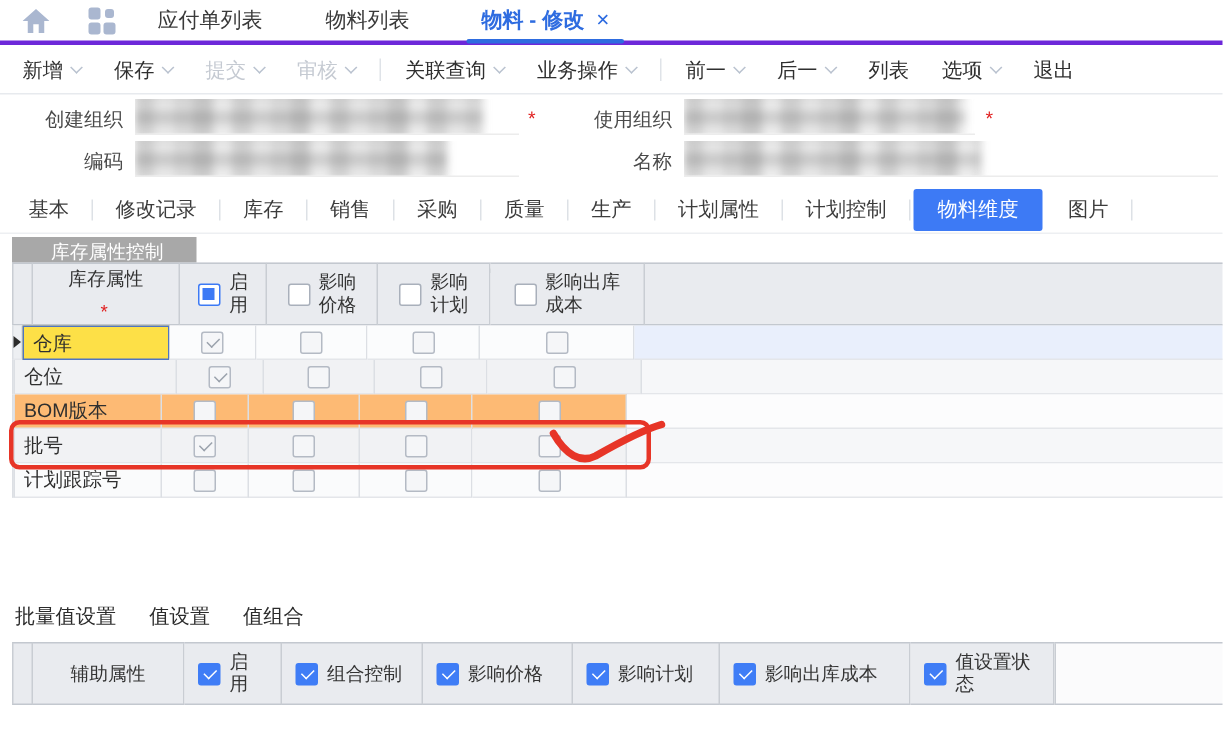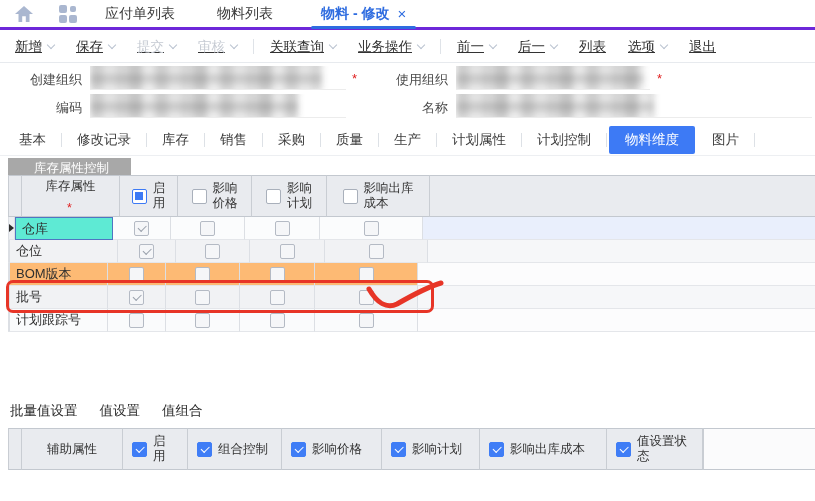--- a/index.html
+++ b/index.html
@@ -16,21 +16,21 @@
   .wtab { font-size:14px; color:#3a3a3a; cursor:pointer; white-space:nowrap; }
   .wtab.t1 { margin-left:28px; }
   .wtab.t2 { margin-left:42px; }
   .wtab-active { margin-left:42px; position:relative; height:30px; display:flex; align-items:center; gap:8px;
     color:#2e6ce0; font-weight:bold; font-size:14px; padding:0 6px; cursor:pointer;}
   .wtab-active::after { content:""; position:absolute; left:-4px; right:-4px; bottom:0; height:3px; background:#2e6ce0; border-radius:2px; }
   .close-x { color:#2e6ce0; font-weight:400; font-size:15px; cursor:pointer; }
 
   
   .toolbar { position:absolute; top:31px; left:0; width:815px; height:32px;
-    display:flex; align-items:center; border-bottom:1px solid #e7eaee; background:#fff;text-decoration:underline; }
+    display:flex; align-items:center; border-bottom:1px solid #e7eaee; background:#fff; }
   .titem { display:flex; align-items:center; gap:6px; padding:0 11px; font-size:13.5px; color:#2f2f2f; cursor:pointer; white-space:nowrap;}
   .titem:first-child { margin-left:4px; }
   .caret { width:6px; height:6px; border-right:1.4px solid #b9c2cf; border-bottom:1.4px solid #b9c2cf;
     transform:rotate(45deg); margin-top:-3px; }
   .titem.disabled { color:#c5cad2; cursor:default; }
   .tdiv { width:1px; height:15px; background:#dfe3e8; margin:0 5px; }
 
   
   .formarea { position:absolute; top:62px; left:0; width:815px; height:62px; }
   .flabel { position:absolute; font-size:13px; color:#4a4a4a; text-align:right; }
@@ -86,21 +86,21 @@
   .cb.checked-blue::after { content:""; position:absolute; left:2.5px; top:3.5px; width:7px; height:3.5px;
     border-left:1.8px solid #fff; border-bottom:1.8px solid #fff; transform:rotate(-45deg); }
 
   
   .r0 .dcell { background:#fbfcfd; } .r0 .dcell.ext { background:#e9effc; }
   .r1 .dcell { background:#f1f2f4; } .r1 .dcell.ext { background:#f6f7f9; }
   .r2 .dcell { background:#fdba74; } .r2 .dcell.ext { background:#fcfcfd; }
   .r3 .dcell { background:#f1f2f4; } .r3 .dcell.ext { background:#f6f7f9; }
   .r4 .dcell { background:#fafbfc; } .r4 .dcell.ext { background:#fcfcfd; }
   .drow .dcell.ind { background:#edeff2; }
-  .dcell.selcell { border:1px solid #4f75c2; background:#5eead4; }
+  .dcell.selcell { border:1px solid #4f75c2; background:#fde047; }
 
   
   .anno-box { position:absolute; left:-2px; top:105px; width:428px; height:33px;
     border:3.5px solid #e73527; border-radius:7px; pointer-events:none; z-index:6; }
   .anno-check { position:absolute; left:356px; top:104px; pointer-events:none; z-index:7; }
 
   
   .aux-actions { position:absolute; left:10px; display:flex; gap:22px; }
   .aux-link { font-size:13.5px; color:#2b2b2b; cursor:pointer; white-space:nowrap; }
 

